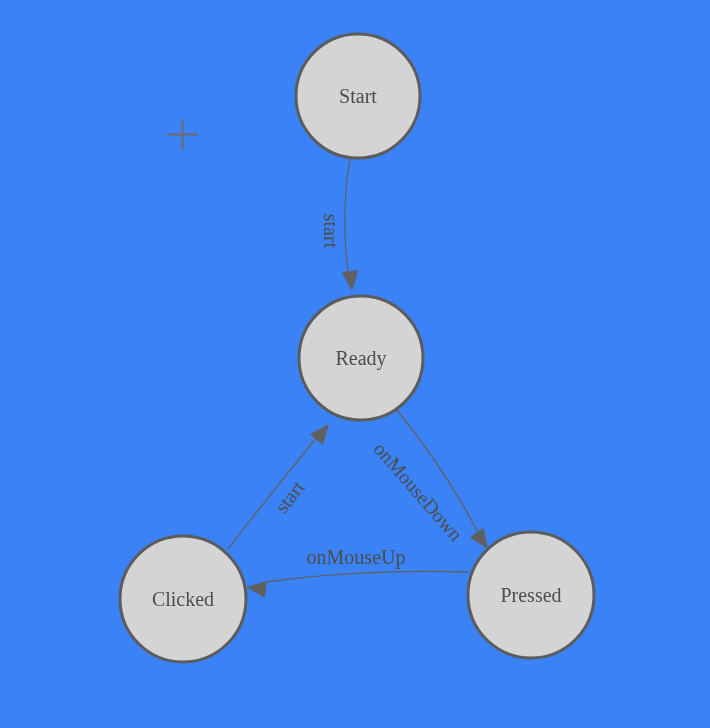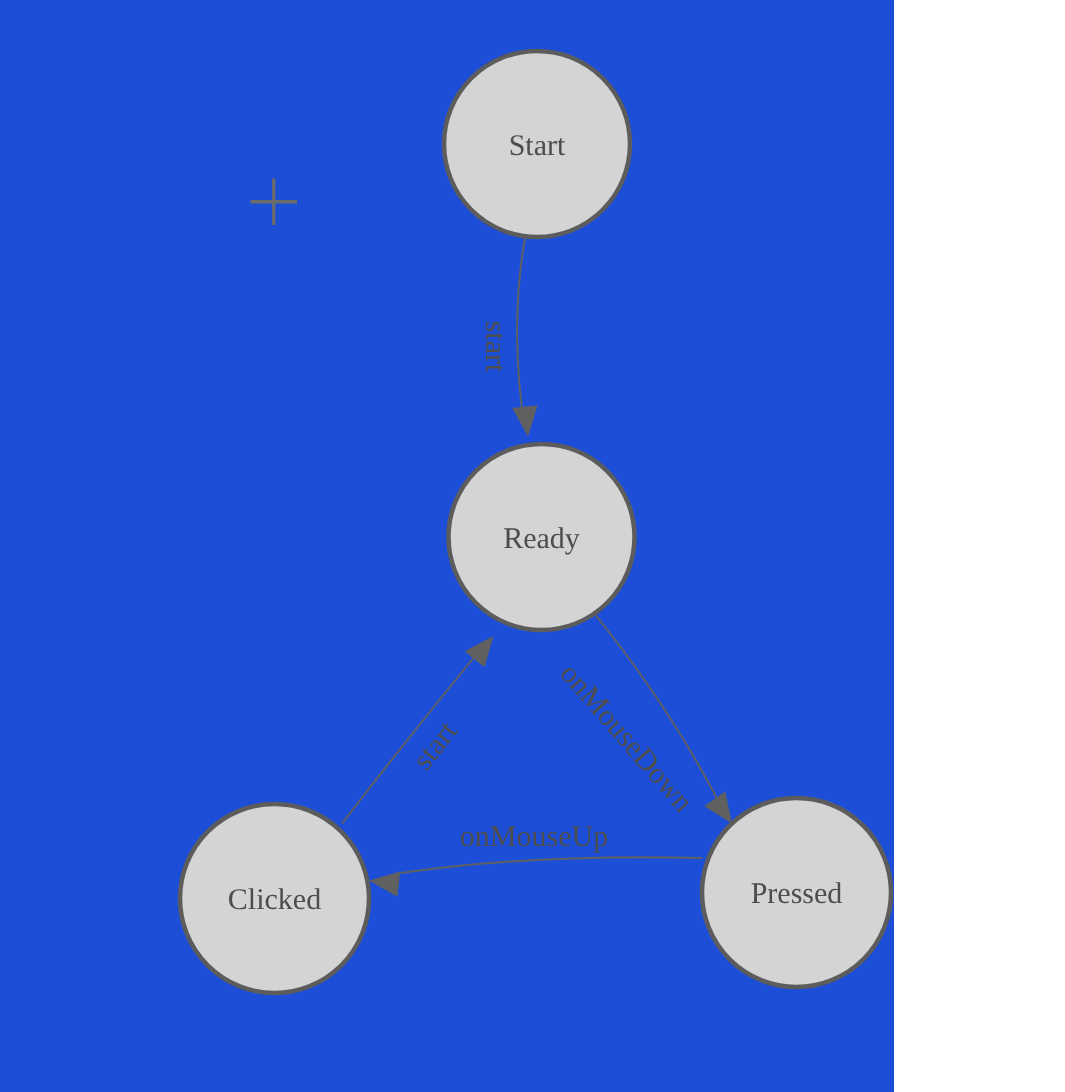--- a/index.html
+++ b/index.html
@@ -2,23 +2,23 @@
 <html><head>
 <meta charset="utf-8">
 <style>
   html, body {
     margin: 0;
     padding: 0;
     background: #ffffff;
   }
   .canvas {
     position: relative;
-    width: 596px;
+    width: 710px;
     height: 728px;
-    background: #1d4ed8;
+    background: #3b82f6;
     overflow: hidden;
     font-family: "Liberation Serif", serif;
   }
   svg text {
     font-family: "Liberation Serif", serif;
     font-size: 20px;
   }
 </style>
 </head>
 <body>

